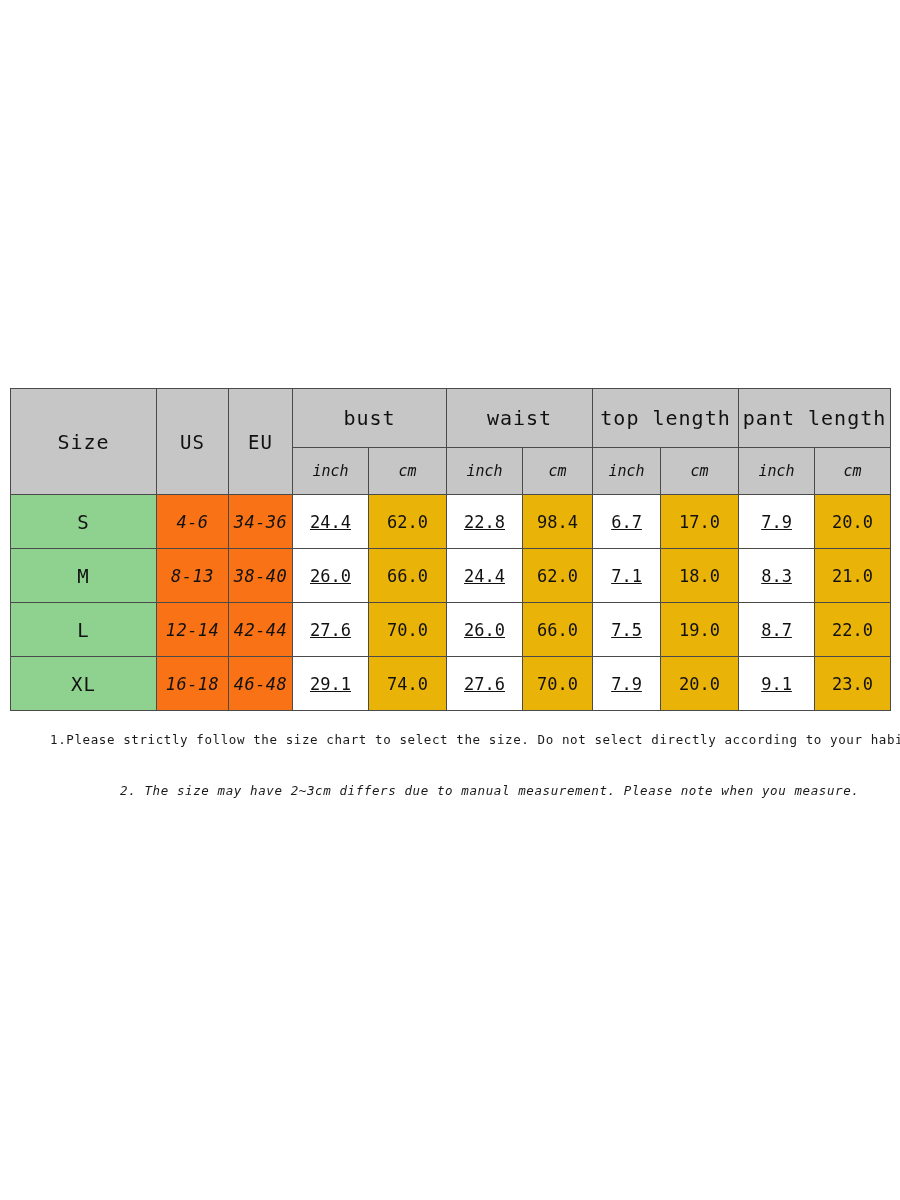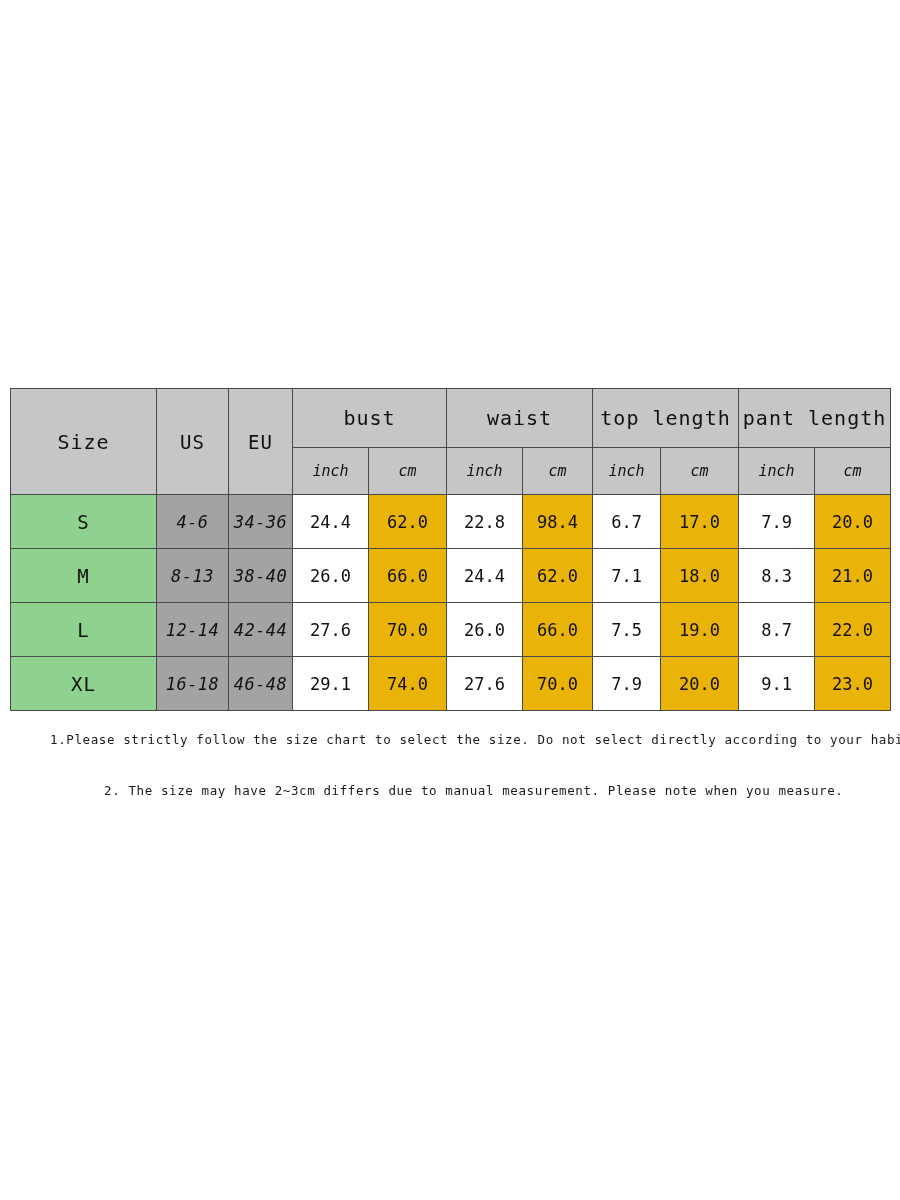--- a/index.html
+++ b/index.html
@@ -76,29 +76,30 @@
   
   tr.data-row td {
     height: 53px;
   }
   td.c-size {
     background: #8fd18f;
     font-size: 19px;
     letter-spacing: 1px;
   }
   td.c-us, td.c-eu {
-    background: #a3a3a3;
+    background: #f97316;
     font-size: 17px;
     font-style: italic;
     font-weight: bold;
     letter-spacing: 0.5px;
   }
   td.c-inch {
     background: #ffffff;
     font-size: 17px;
+    text-decoration: underline;
   }
   td.c-cm {
     background: #eab308;
     font-size: 17px;
   }
 
   .notes {
     position: absolute;
     left: 0;
     top: 726px;
@@ -111,22 +112,23 @@
     letter-spacing: 0.6px;
     white-space: nowrap;
   }
   .note-1 {
     position: absolute;
     left: 50px;
     top: 6px;
   }
   .note-2 {
     position: absolute;
-    left: 104px;
+    left: 120px;
     top: 57px;
+    font-style: italic;
   }
 </style>
 </head>
 <body>
 
 <div class="sheet">
 
   <div class="chart-wrap">
     <table class="size-chart">
       <colgroup>

